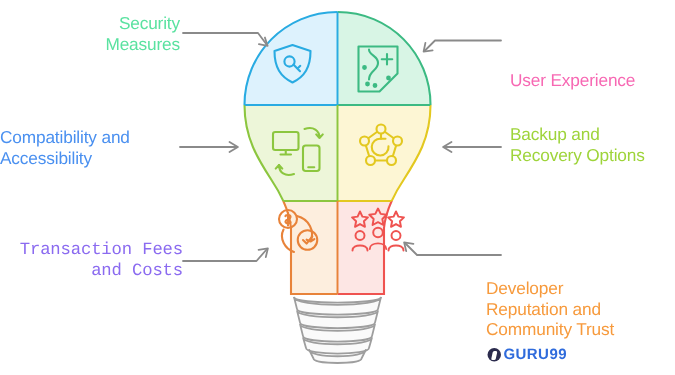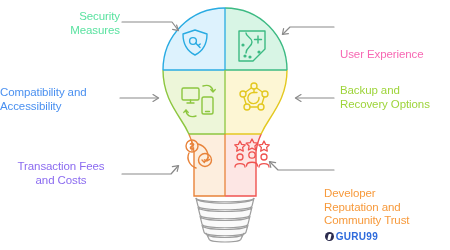--- a/index.html
+++ b/index.html
@@ -13,21 +13,21 @@
   .label{
     position:absolute;
     font-size:11.5px;
     line-height:13.5px;
     font-weight:400;
     white-space:pre-line;
     letter-spacing:-0.1px;
   }
   .lbl-security{left:8px;top:10px;width:112px;text-align:right;color:#5ae2a0;}
   .lbl-compat{left:0px;top:86px;width:120px;text-align:left;color:#4a90f0;}
-  .lbl-fees{left:0px;top:160px;width:122px;text-align:center;color:#8b6bf0;}
+  .lbl-fees{left:0px;top:160px;width:122px;text-align:right;color:#8b6bf0;font-family:Liberation Mono, monospace;}
   .lbl-ux{left:340px;top:19px;width:110px;text-align:left;color:#f768b3;margin-top:29px;}
   .lbl-backup{left:340px;top:84px;width:110px;text-align:left;color:#9ed43a;}
   .lbl-dev{left:324px;top:150px;width:110px;text-align:left;color:#f79a3c;margin-top:37px;}
   .logo{
     position:absolute;right:8px;bottom:8px;
     display:flex;align-items:center;gap:2px;text-align:right;
   }
   .logo-mark{
     width:9px;height:9px;border-radius:50%;
     background:#2b2b4d;display:inline-block;position:relative;

